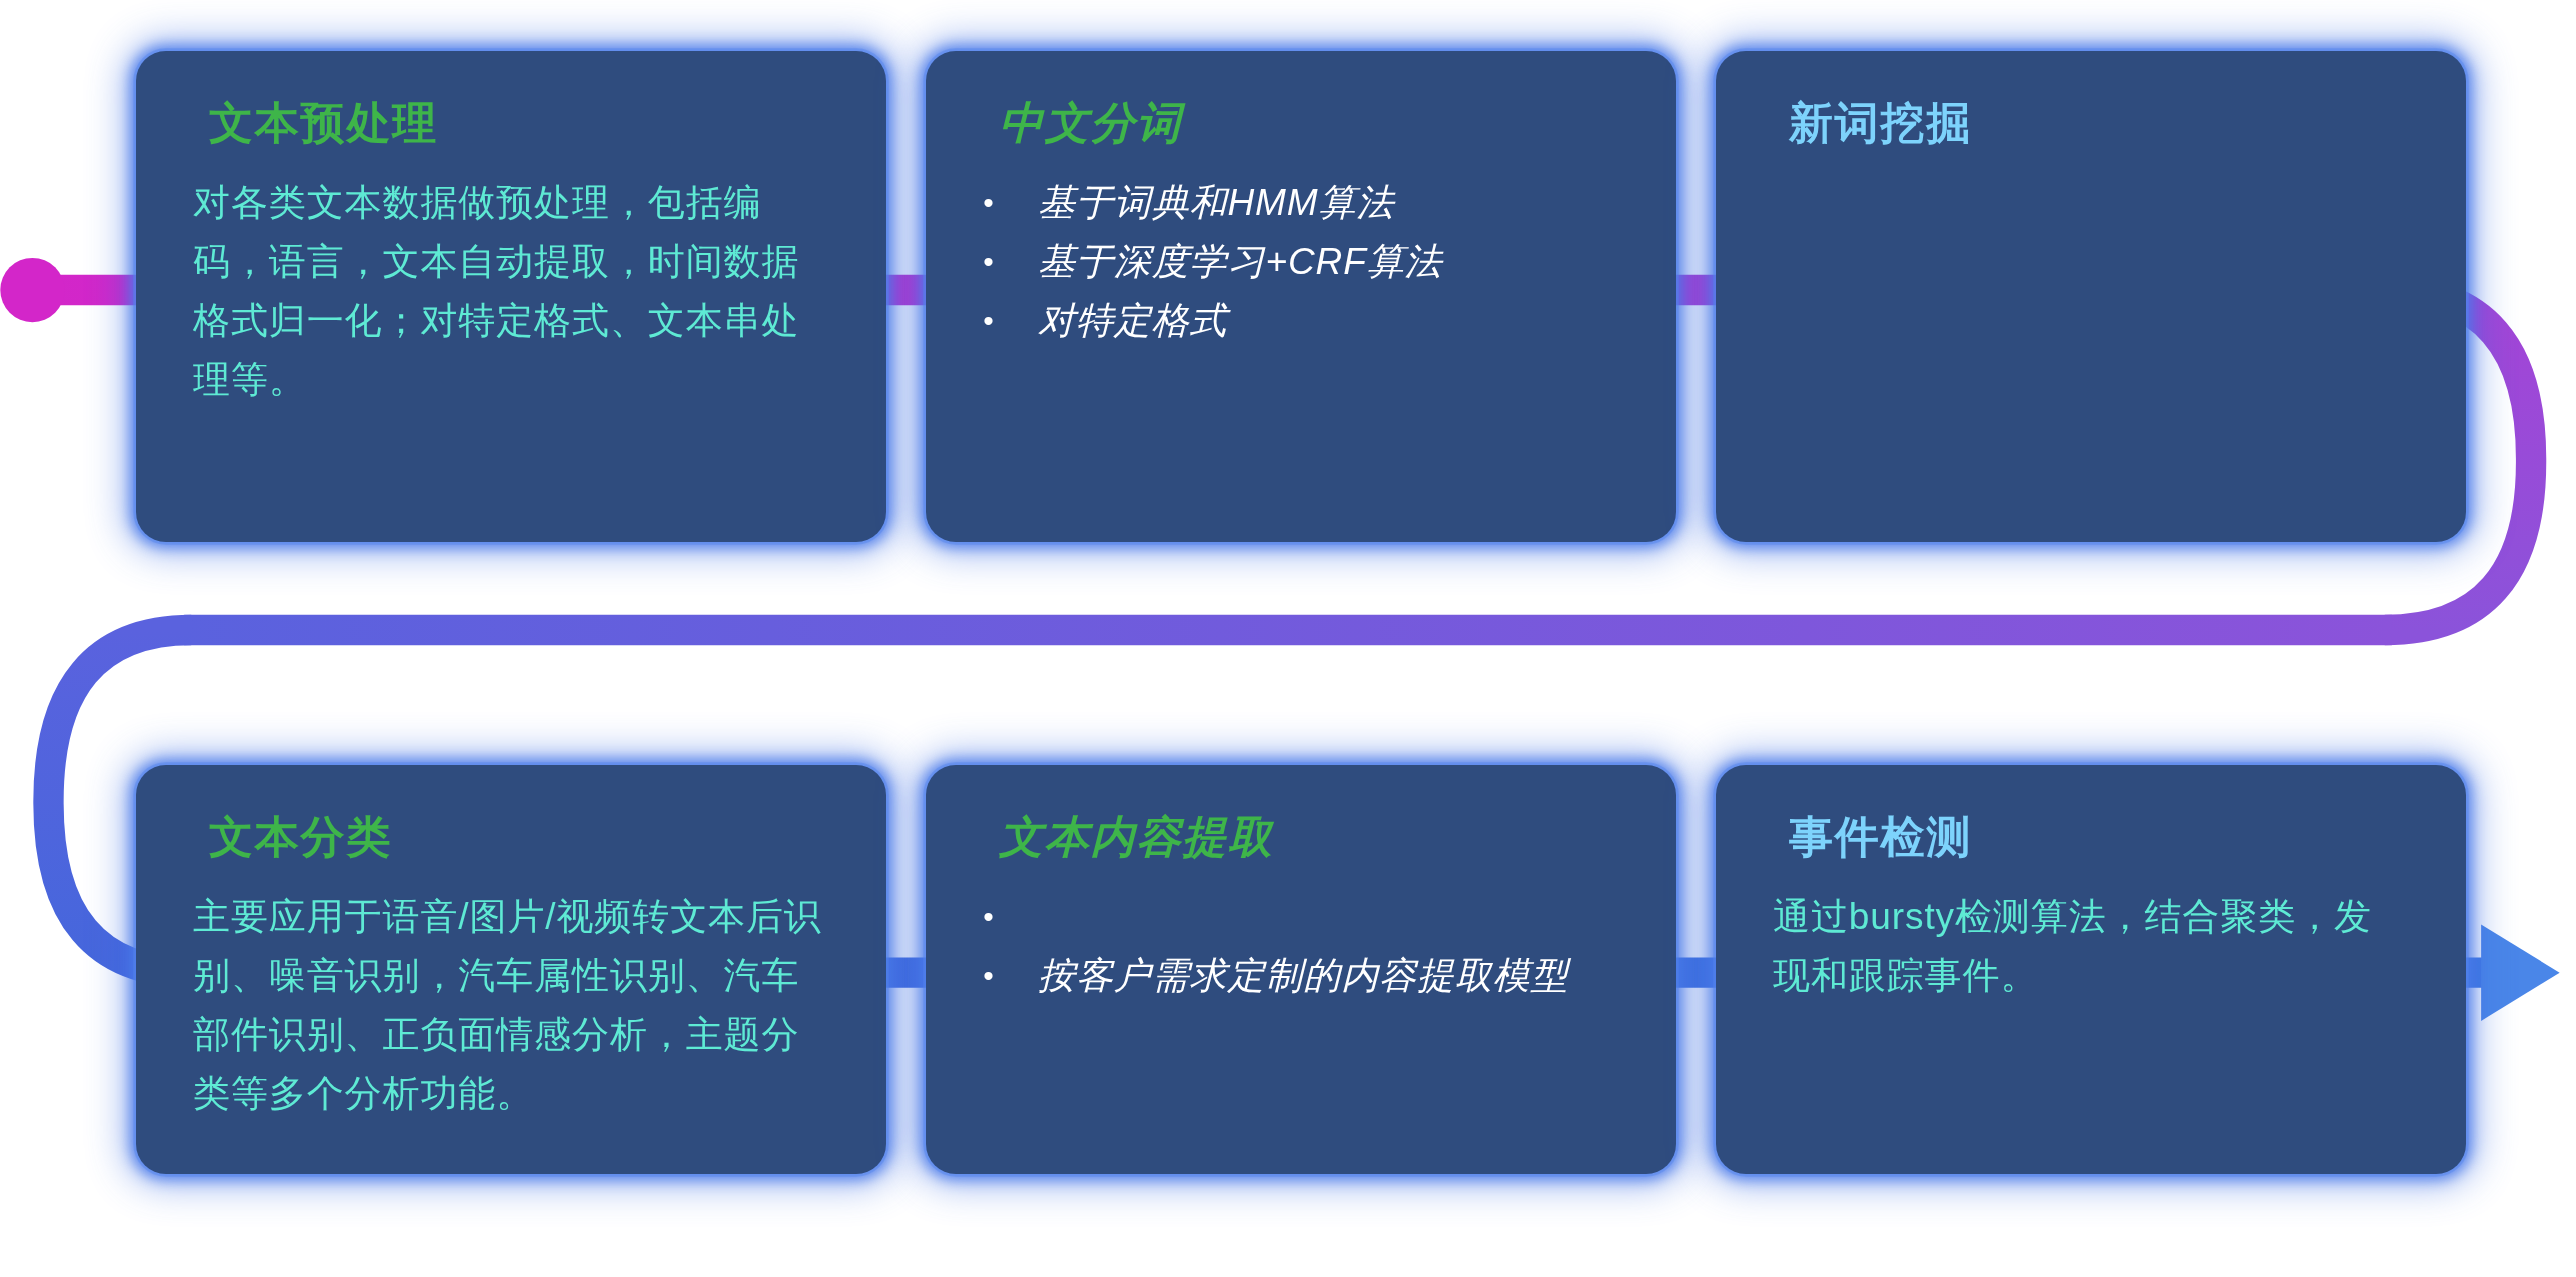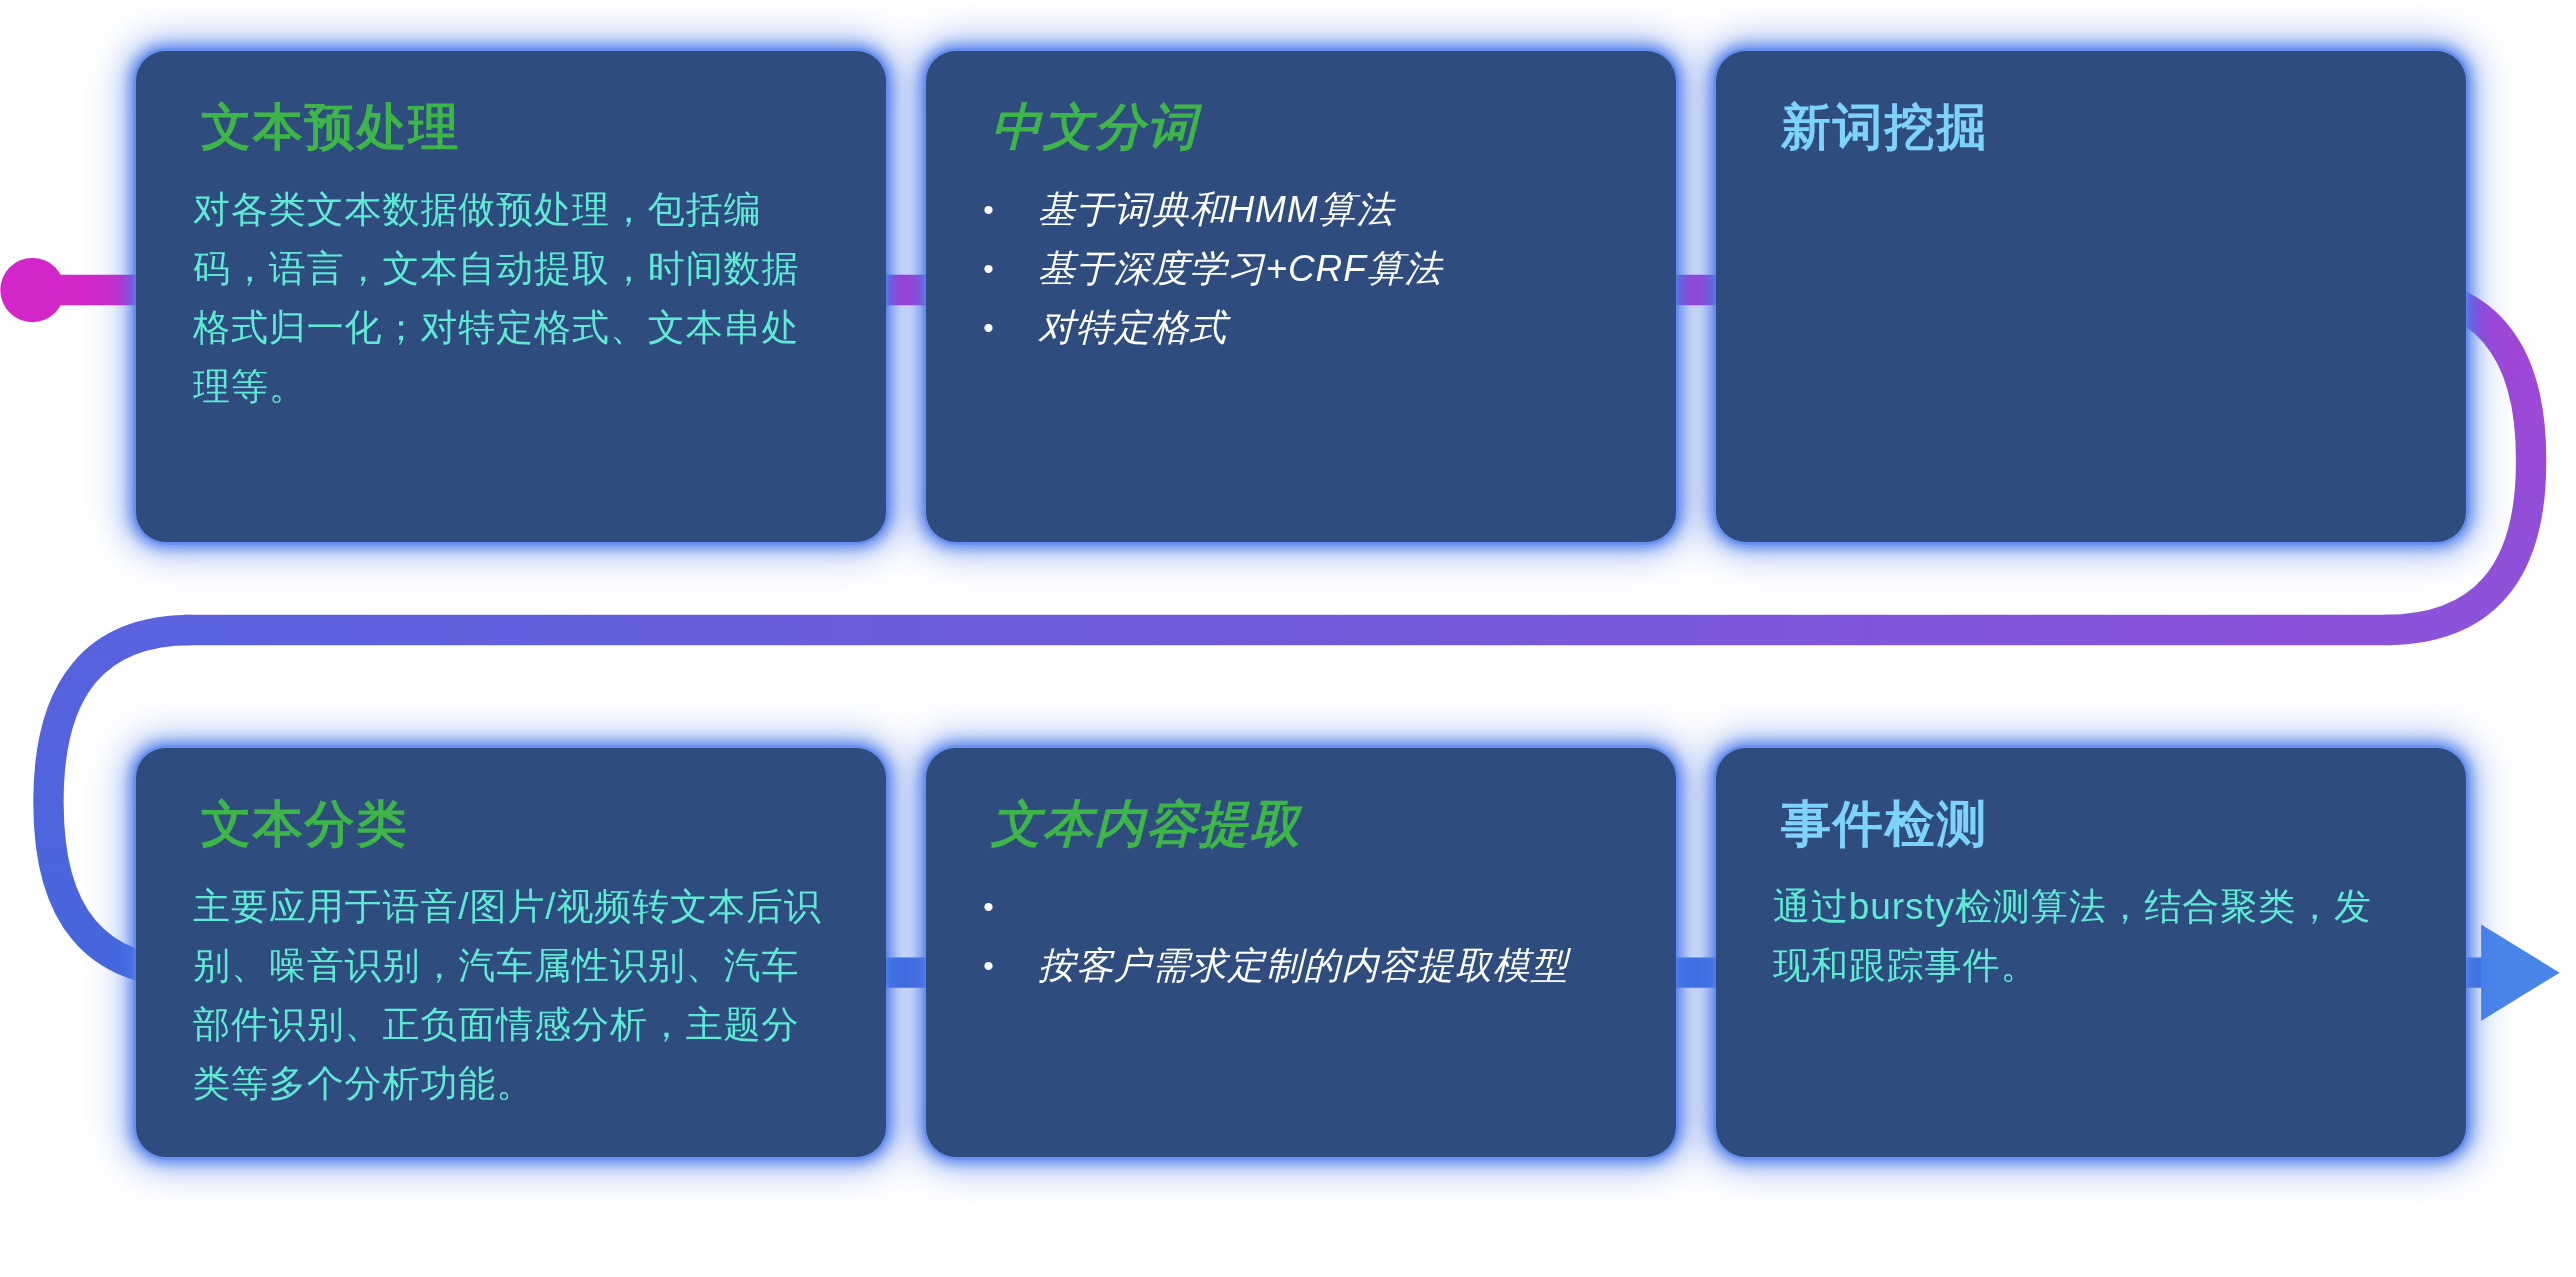--- a/index.html
+++ b/index.html
@@ -18,27 +18,27 @@
     border-radius:30px;
     box-sizing:border-box;
     padding:46px 57px 0 57px;
     z-index:2;
     box-shadow:
       0 0 0 2.7px rgba(86,136,238,0.45),
       0 0 12.5px 5.4px rgba(74,122,234,0.85),
       0 0 36px 12.5px rgba(62,110,228,0.45);
   }
   .r1 { top:51px;  height:491px; }
-  .r2 { top:748px; height:409px; }
+  .r2 { top:765px; height:409px; }
   .c1 { left:136px; }
   .c2 { left:926px;font-style:italic; }
   .c3 { left:1716px; }
   .card h2 {
-    margin:0 0 23px 8px;
-    font-size:50px;
+    margin:0 0 23px 16px;
+    font-size:44px;
     font-weight:bold;
     letter-spacing:1.8px;
     line-height:1.2;
   }
   .green  { color:#3eb549; }
   .yellow { color:#7dd3fc; }
   .card p {
     margin:0;
     color:#5eead4;
     font-size:37px;

